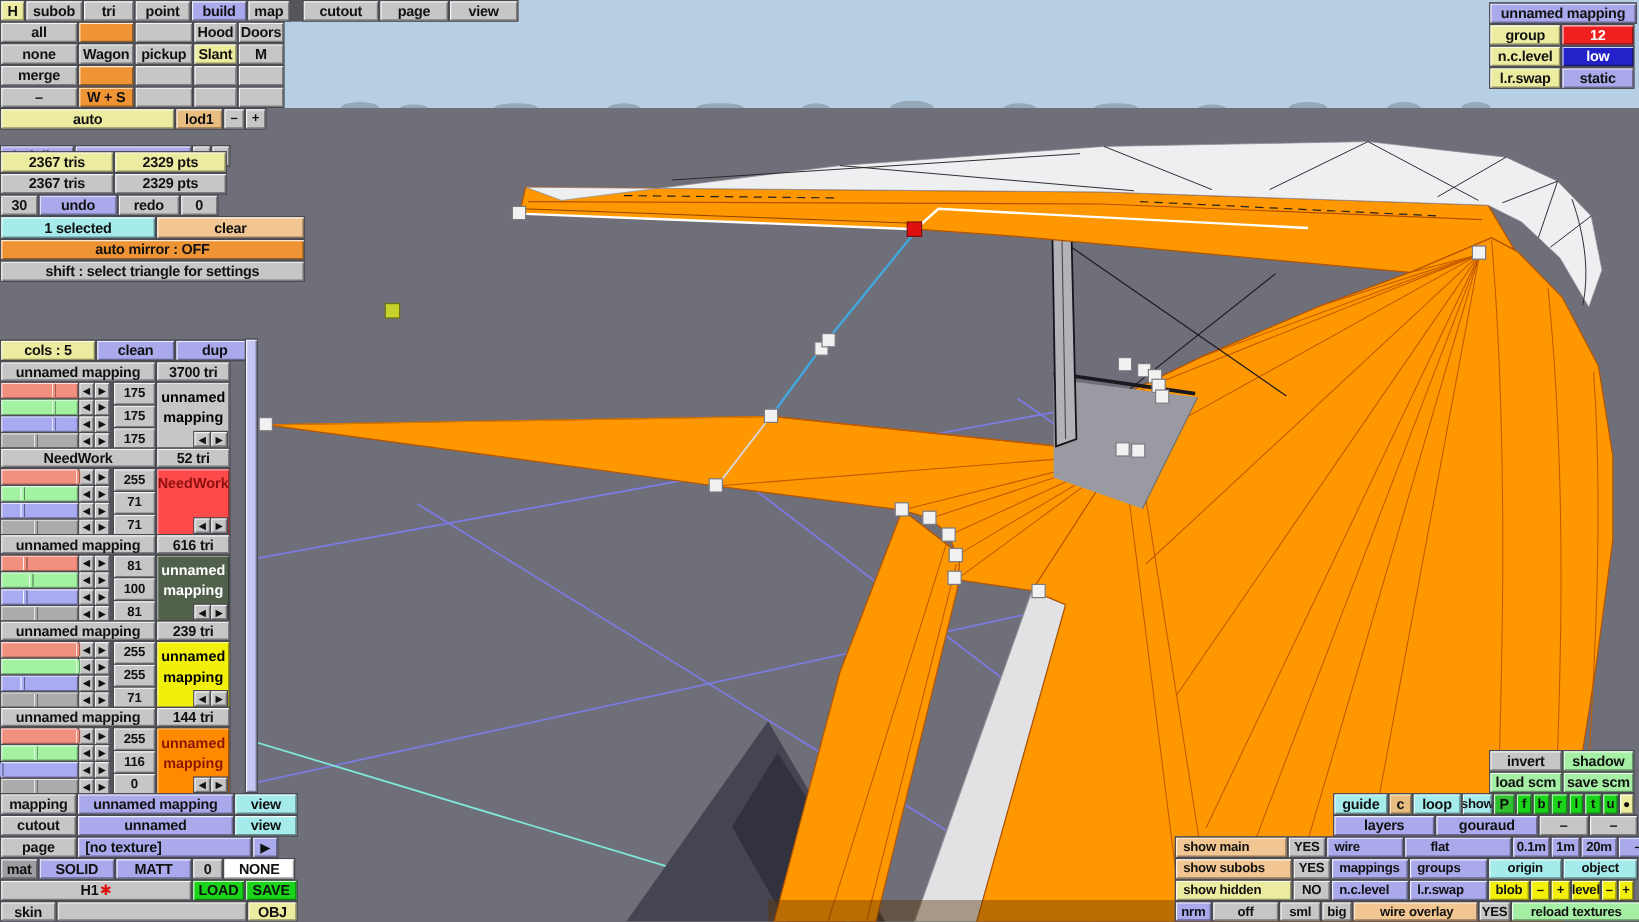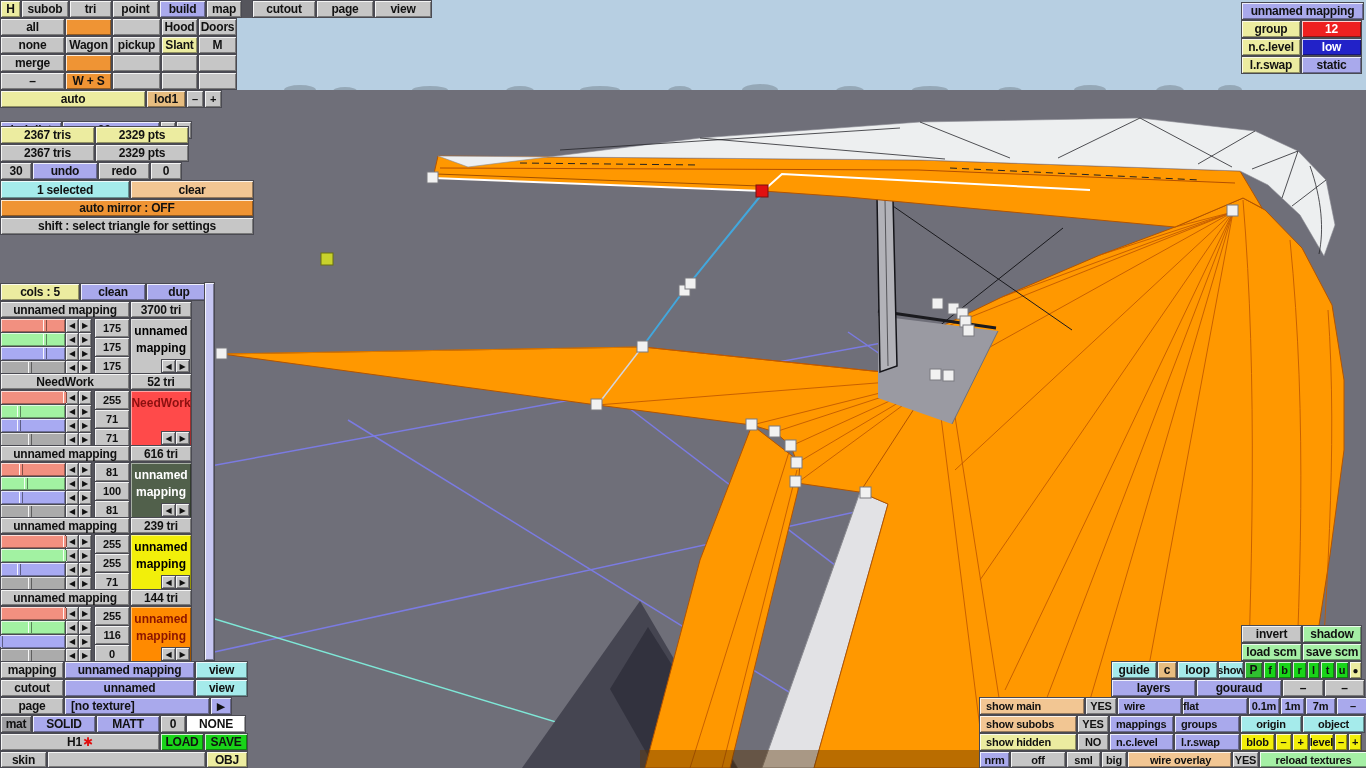--- a/index.html
+++ b/index.html
@@ -571,27 +571,27 @@
   <div class="btn grn sm" style="width:12px">u</div>
   <div class="btn ylw xs" style="width:11px">●</div>
 </div>
 <div class="panel-row" style="left:1111px;top:679px;height:18px;">
   <div class="btn lav" style="width:83px">layers</div>
   <div class="btn lav" style="width:84px">gouraud</div>
   <div class="btn" style="width:40px">–</div>
   <div class="btn" style="width:39px">–</div>
 </div>
 <div class="panel-row" style="left:979px;top:697px;height:18px;">
-  <div class="btn pch sm" style="width:104px;justify-content:flex-start;padding-left:6px">show main</div>
+  <div class="btn pch sm" style="width:92px;justify-content:flex-start;padding-left:6px">show main</div>
   <div class="btn sm" style="width:30px">YES</div>
   <div class="btn lav sm" style="width:63px;justify-content:flex-start;padding-left:6px">wire</div>
-  <div class="btn lav sm" style="width:64px;justify-content:flex-start;padding-left:0">flat</div>
+  <div class="btn lav sm" style="width:88px;justify-content:flex-start;padding-left:21px">flat</div>
   <div class="btn lav sm" style="width:30px">0.1m</div>
   <div class="btn lav sm" style="width:23px">1m</div>
-  <div class="btn lav sm" style="width:29px">7m</div>
+  <div class="btn lav sm" style="width:29px">20m</div>
   <div class="btn lav sm" style="width:32px">–</div>
 </div>
 <div class="panel-row" style="left:979px;top:715px;height:18px;">
   <div class="btn pch sm" style="width:96px;justify-content:flex-start;padding-left:6px">show subobs</div>
   <div class="btn sm" style="width:30px">YES</div>
   <div class="btn lav sm" style="width:63px;justify-content:flex-start;padding-left:6px">mappings</div>
   <div class="btn lav sm" style="width:64px;justify-content:flex-start;padding-left:6px">groups</div>
   <div class="btn cyn sm" style="width:60px">origin</div>
   <div class="btn cyn sm" style="width:61px">object</div>
 </div>

